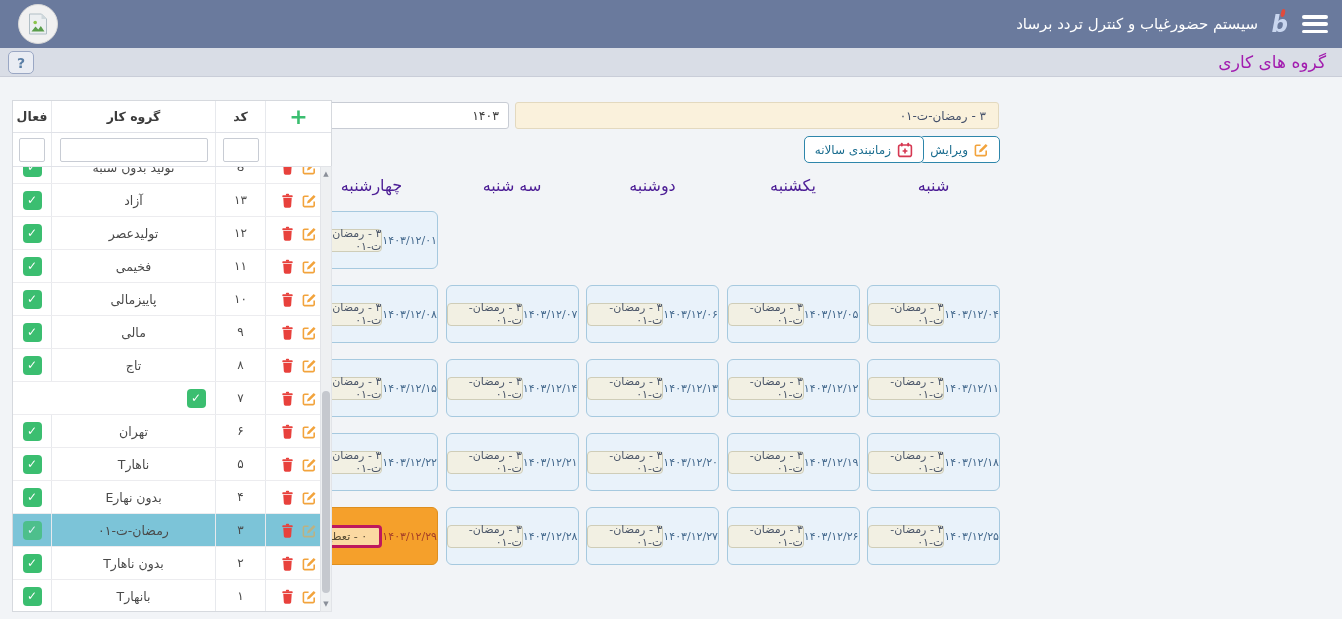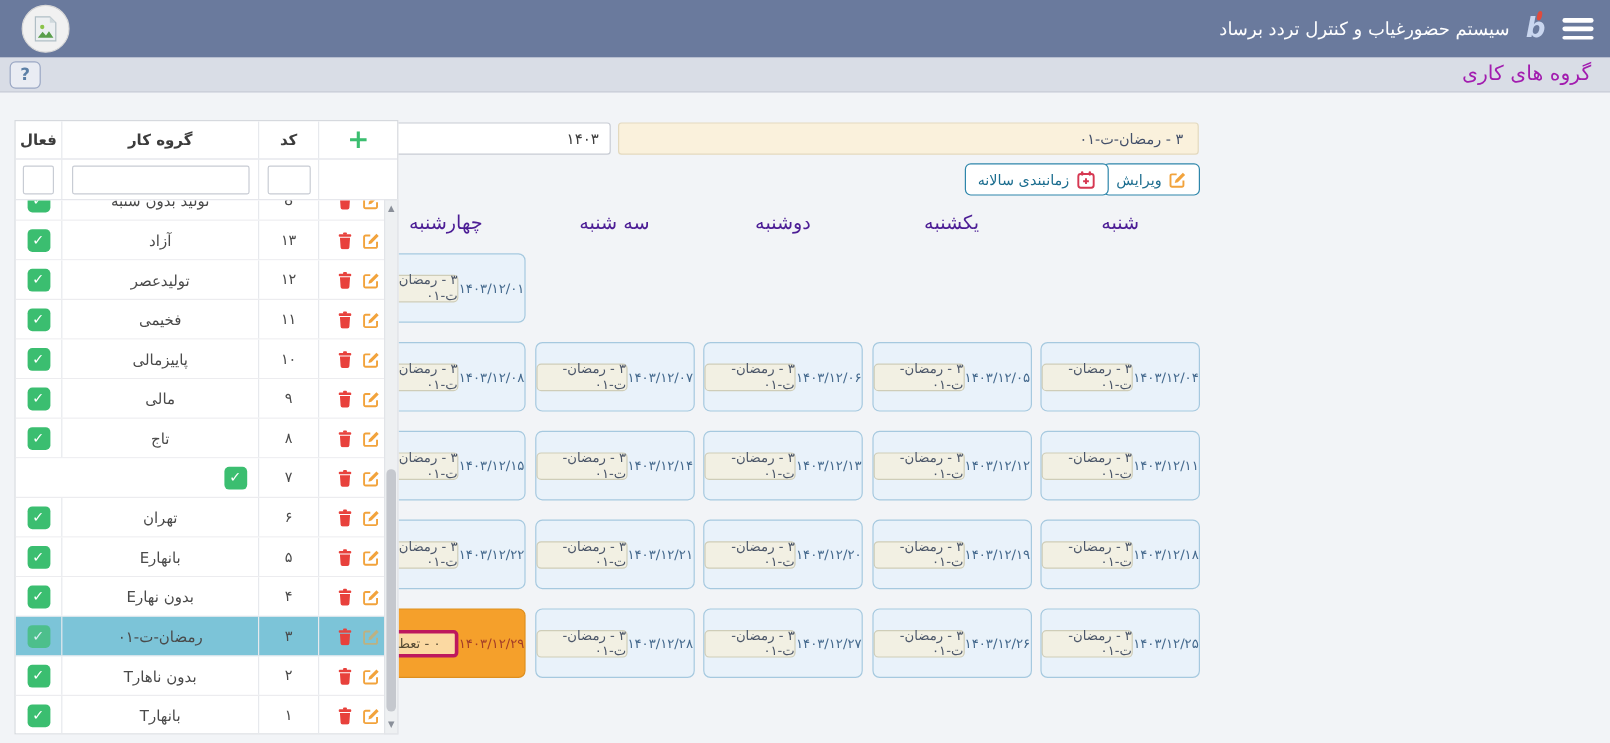--- a/index.html
+++ b/index.html
@@ -526,21 +526,21 @@
       </span>
       <span class="icon-btn">
         <svg width="13" height="15" viewBox="0 0 16 18">
           <rect x="6" y="0.6" width="4" height="2.4" rx="1" fill="#e8413c"></rect>
           <rect x="1.6" y="2.4" width="12.8" height="2.6" rx="1" fill="#e8413c"></rect>
           <path fill="#e8413c" d="M2.8 6h10.4l-.7 10a2 2 0 0 1-2 1.8H5.5a2 2 0 0 1-2-1.8z"></path>
         </svg>
       </span>
     </div>
     <div class="cell c-code">۵</div>
-    <div class="cell c-name">بانهارE</div>
+    <div class="cell c-name">ناهارT</div>
     <div class="cell c-active">
             <span class="checkbox">✓</span>
           </div>
   </div>
         <div class="group-row">
     <div class="cell c-actions">
       <span class="icon-btn icon-edit">
         <svg width="15" height="15" viewBox="0 0 16 16">
           <path fill="none" stroke="#f2a33c" stroke-width="1.7" d="M13 9v4.2a1.3 1.3 0 0 1-1.3 1.3H2.8a1.3 1.3 0 0 1-1.3-1.3V4.8a1.3 1.3 0 0 1 1.3-1.3H7"></path>
           <path fill="#f2a33c" d="M6 8.5 12.5 2l2 2L8 10.5 5.3 11.2z"></path>

